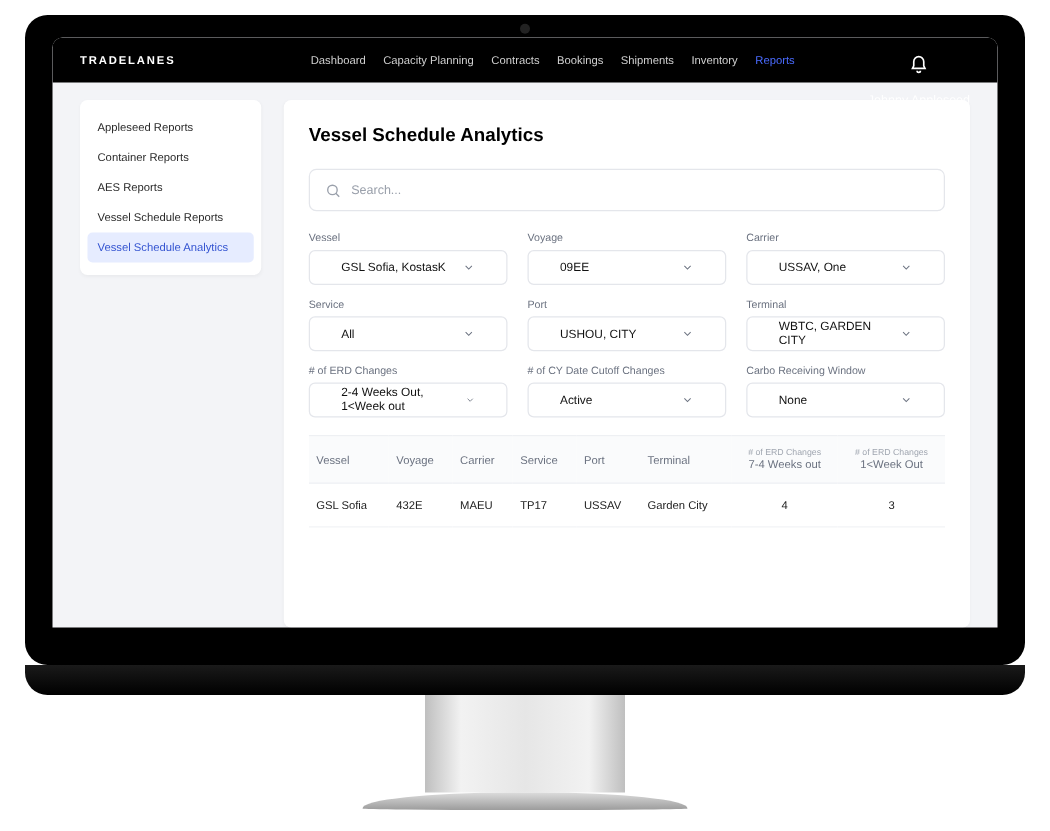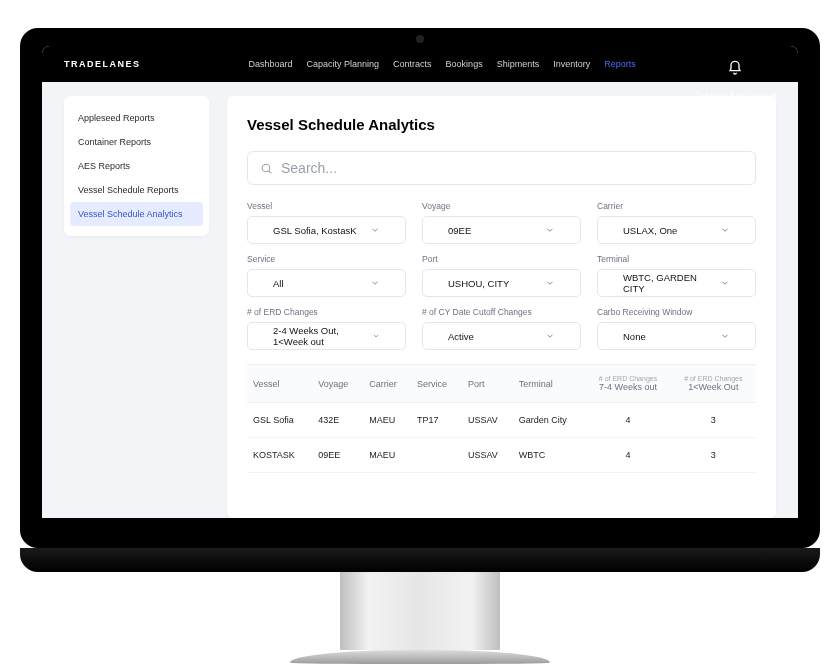--- a/index.html
+++ b/index.html
@@ -3,21 +3,21 @@
 <meta charset="utf-8">
 <style>
 * { margin: 0; padding: 0; box-sizing: border-box; font-family: -apple-system, BlinkMacSystemFont, 'Segoe UI', sans-serif; }
 body { background: #fff; width: 840px; height: 665px; overflow: hidden; }
 
 .monitor-frame {
   background: #000;
   border-radius: 18px;
   padding: 18px 22px 0 22px;
   width: 800px;
-  margin: 28px auto 0;
+  margin: 12px auto 0;
   position: relative;
   height: 520px;
 }
 .camera-dot {
   position: absolute;
   top: 7px; left: 50%;
   transform: translateX(-50%);
   width: 8px; height: 8px;
   background: #222; border-radius: 50%;
 }
@@ -112,21 +112,21 @@
 
 .search-box {
   border: 1px solid #e4e6eb;
   border-radius: 6px;
   height: 34px;
   display: flex;
   align-items: center;
   padding: 0 12px;
   gap: 8px;
   color: #9aa0ab;
-  font-size: 14px;
+  font-size: 10px;
   margin-bottom: 16px;
 }
 .search-box svg { width: 13px; height: 13px; }
 
 .filter-grid {
   display: grid;
   grid-template-columns: repeat(3, 1fr);
   gap: 10px 16px;
   margin-bottom: 14px;
 }
@@ -235,21 +235,21 @@
             <div class="select">
               <span>09EE</span>
               <svg viewBox="0 0 24 24" fill="none" stroke="currentColor" stroke-width="2">
                   <polyline points="6 9 12 15 18 9"></polyline>
                 </svg>
             </div>
           </div>
           <div class="filter-cell">
             <div class="filter-label">Carrier</div>
             <div class="select">
-              <span>USLAX, One</span>
+              <span>USSAV, One</span>
               <svg viewBox="0 0 24 24" fill="none" stroke="currentColor" stroke-width="2">
                   <polyline points="6 9 12 15 18 9"></polyline>
                 </svg>
             </div>
           </div>
           <div class="filter-cell">
             <div class="filter-label">Service</div>
             <div class="select">
               <span>All</span>
               <svg viewBox="0 0 24 24" fill="none" stroke="currentColor" stroke-width="2">
@@ -328,30 +328,20 @@
               <tr>
                 <td>GSL Sofia</td>
                 <td>432E</td>
                 <td>MAEU</td>
                 <td>TP17</td>
                 <td>USSAV</td>
                 <td>Garden City</td>
                 <td class="center">4</td>
                 <td class="center">3</td>
               </tr>
-              <tr>
-                <td>KOSTASK</td>
-                <td>09EE</td>
-                <td>MAEU</td>
-                <td></td>
-                <td>USSAV</td>
-                <td>WBTC</td>
-                <td class="center">4</td>
-                <td class="center">3</td>
-              </tr>
             </tbody>
           </table>
         </div>
 
       </div>
     </div>
   </div>
 </div>
 <div class="chin"></div>
 <div class="stand-neck"></div>

